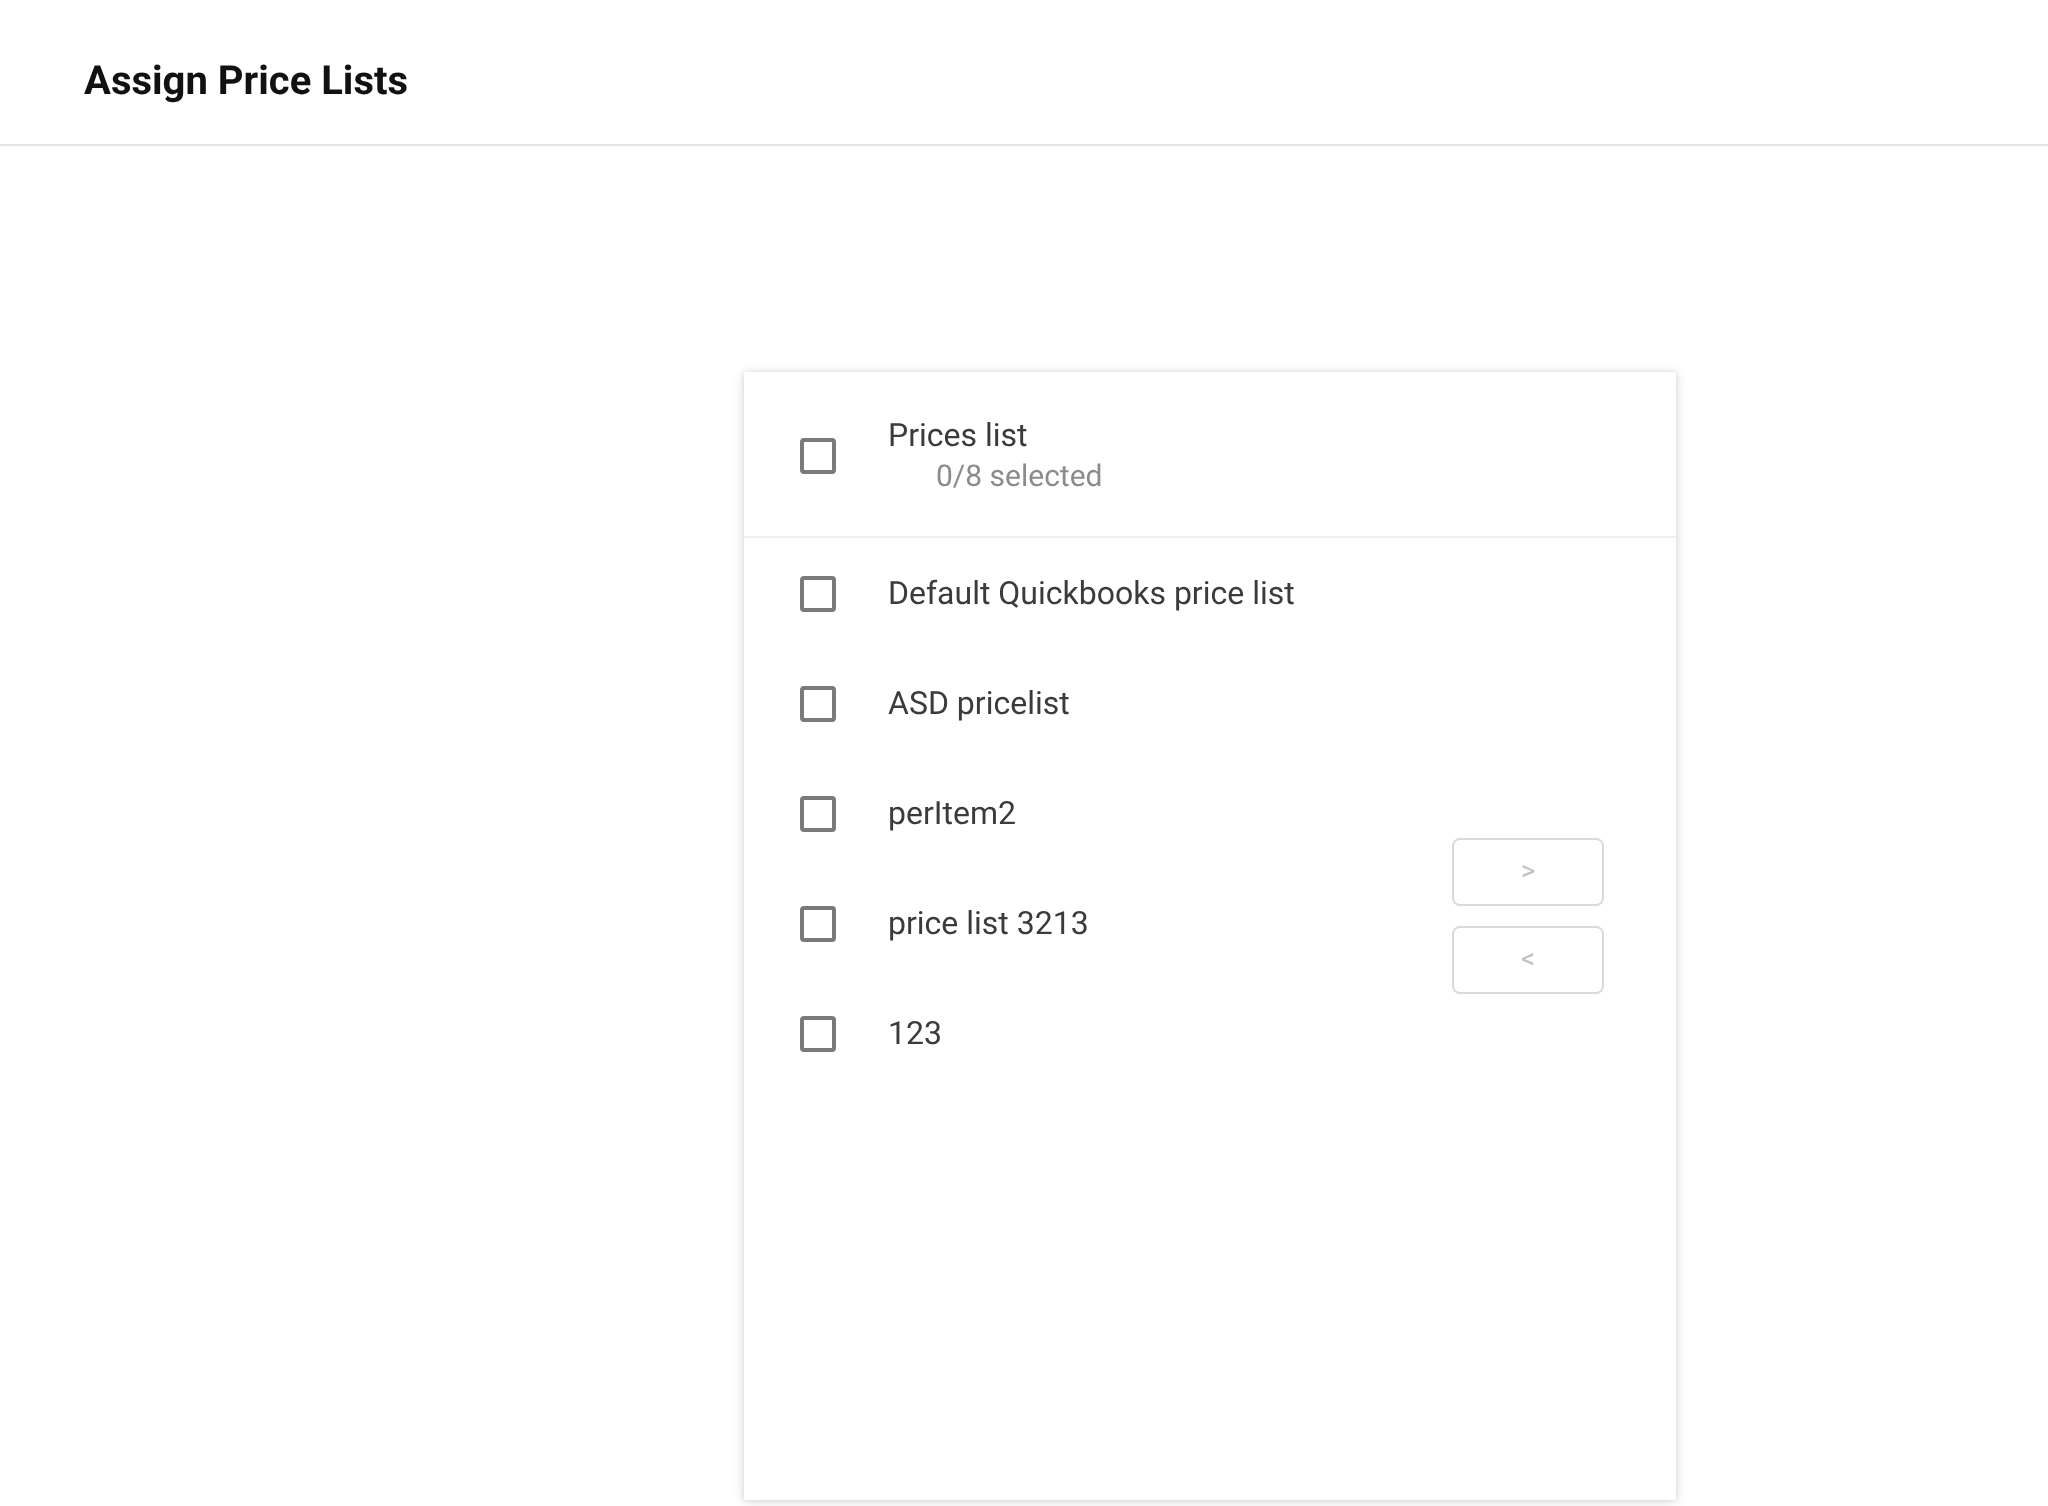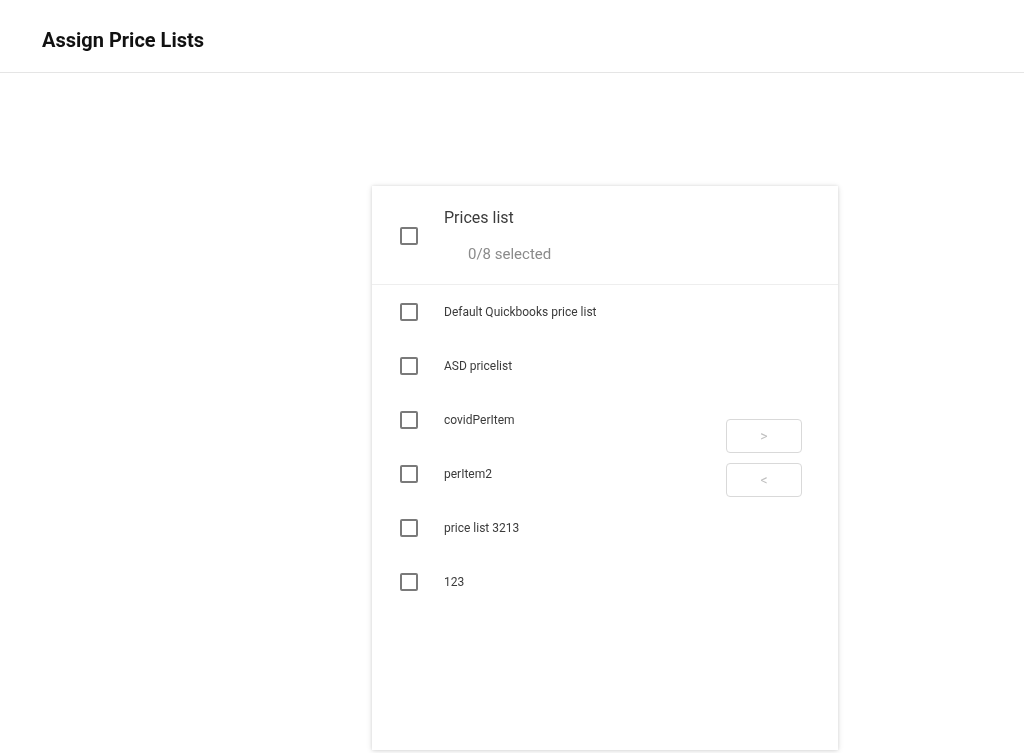--- a/index.html
+++ b/index.html
@@ -76,28 +76,27 @@
   }
   .checkbox {
     width: 18px;
     height: 18px;
     border: 2px solid #7a7a7a;
     border-radius: 2px;
     flex-shrink: 0;
   }
   .row-label {
     margin-left: 26px;
-    font-size: 12px;
+    font-size: 16px;
     color: #3b3b3b;
   }
   .header-text {
     margin-left: 26px;
     display: flex;
     flex-direction: column;
-    gap: 16px;
   }
   .header-title {
     font-size: 16px;
     color: #3b3b3b;
     line-height: 1.3;
   }
   .header-sub {
     font-size: 15px;
     color: #8b8b8b;
     line-height: 1.3;
@@ -170,24 +169,20 @@
       <div class="list-row">
         <div class="checkbox"></div>
         <span class="row-label">Default Quickbooks price list</span>
       </div>
       <div class="list-row">
         <div class="checkbox"></div>
         <span class="row-label">ASD pricelist</span>
       </div>
       <div class="list-row">
         <div class="checkbox"></div>
-        <span class="row-label">covidPerItem</span>
-      </div>
-      <div class="list-row">
-        <div class="checkbox"></div>
         <span class="row-label">perItem2</span>
       </div>
       <div class="list-row">
         <div class="checkbox"></div>
         <span class="row-label">price list 3213</span>
       </div>
       <div class="list-row">
         <div class="checkbox"></div>
         <span class="row-label">123</span>
       </div>

